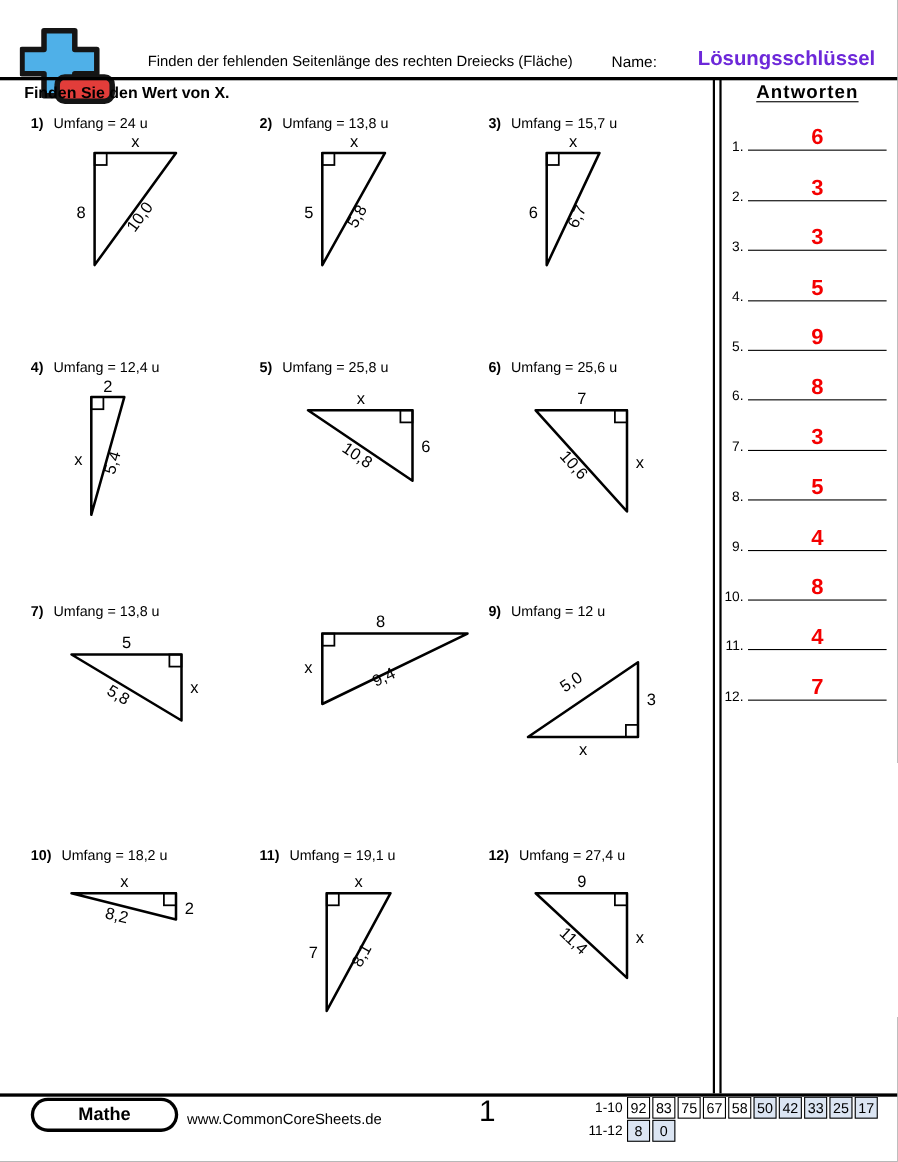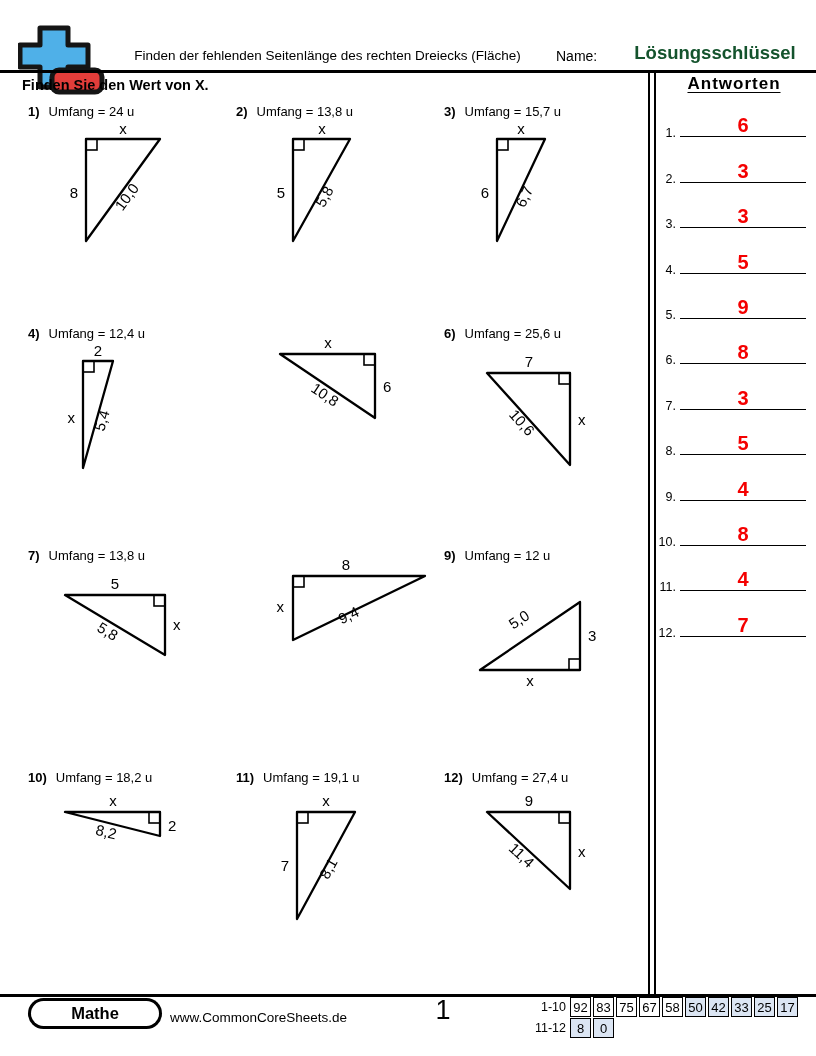--- a/index.html
+++ b/index.html
@@ -52,21 +52,21 @@
 <body>
 
 <div class="page">
 
   <svg class="logo" width="92" height="80" viewBox="0 0 92 80">
     <path d="M22 4 H50 V21 H70 V43 H50 V63 H22 V43 H2 V21 H22 Z" fill="#4fb0e8" stroke="#151515" stroke-width="5" stroke-linejoin="round"></path>
     <rect x="34" y="46" width="50" height="22" rx="7" fill="#e23d3a" stroke="#151515" stroke-width="5"></rect>
   </svg>
   <div class="ws-title">Finden der fehlenden Seitenlänge des rechten Dreiecks (Fläche)</div>
   <div class="name-label">Name:</div>
-  <div class="answer-key" style="color: #14532d;">Lösungsschlüssel</div>
+  <div class="answer-key" style="color: #6d28d9;">Lösungsschlüssel</div>
   <div class="rule-top"></div>
   <div class="instruction">Finden Sie den Wert von X.</div>
   <div class="vdivider"></div>
 
   <div class="problems">
 
     <div class="problem">
       <div class="p-head"><span class="p-num">1)</span><span>Umfang = 24 u</span></div>
       <svg class="fig" width="200" height="150" viewBox="0 0 200 150">
         <polygon class="tri" points="58,16 132,16 58,118"></polygon>
@@ -104,20 +104,21 @@
       <svg class="fig" width="200" height="150" viewBox="0 0 200 150">
         <polygon class="tri" points="55,16 85,16 55,123"></polygon>
         <rect class="ra" x="55" y="16" width="11" height="11"></rect>
         <text class="lbl" x="70" y="11" text-anchor="middle">2</text>
         <text class="lbl" x="47" y="78" text-anchor="end">x</text>
         <text class="lbl" x="79" y="77" text-anchor="middle" transform="rotate(-74 79 77)">5,4</text>
       </svg>
     </div>
 
     <div class="problem">
+      <div class="p-head"><span class="p-num">5)</span><span>Umfang = 25,8 u</span></div>
       <svg class="fig" width="200" height="150" viewBox="0 0 200 150">
         <polygon class="tri" points="44,28 139,28 139,92"></polygon>
         <rect class="ra" x="128" y="28" width="11" height="11"></rect>
         <text class="lbl" x="92" y="22" text-anchor="middle">x</text>
         <text class="lbl" x="147" y="66" text-anchor="start">6</text>
         <text class="lbl" x="86" y="73" text-anchor="middle" transform="rotate(34 86 73)">10,8</text>
       </svg>
     </div>
 
     <div class="problem">

